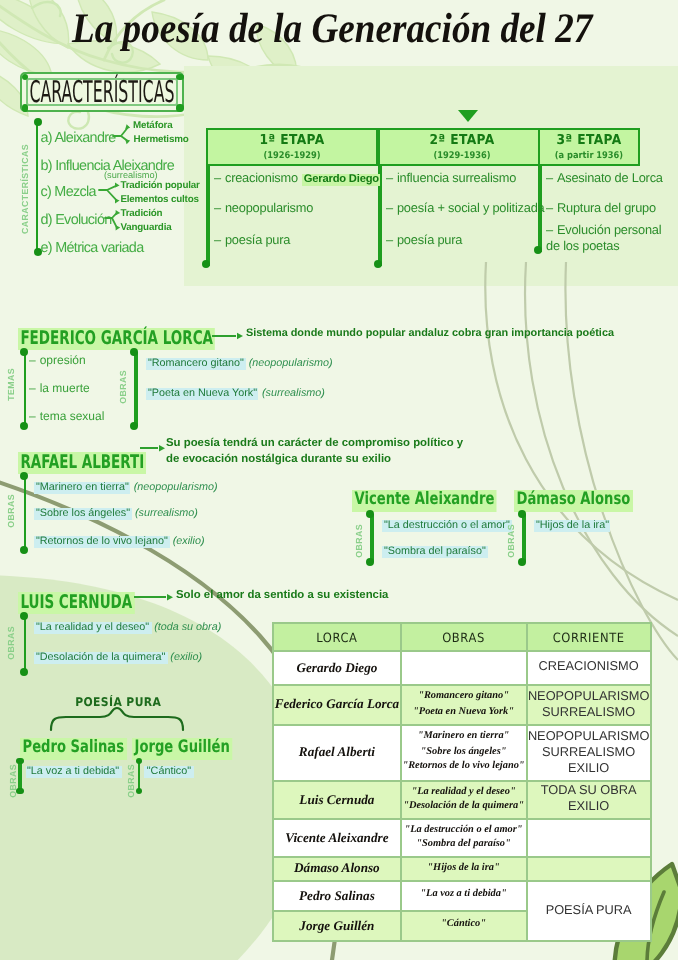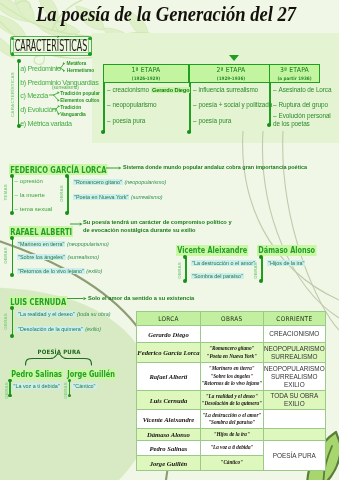--- a/index.html
+++ b/index.html
@@ -22,21 +22,21 @@
      font-weight:400;color:#1d1a14;}
   .hdrbox .inner{position:absolute;left:1.6px;top:1.6px;right:1.6px;bottom:1.6px;
      border:1px solid #7fc97f;border-radius:1.5px;box-sizing:border-box;pointer-events:none;}
   .hdrbox span{position:relative;z-index:2;display:inline-block;}
   .cdot{position:absolute;width:3.4px;height:3.4px;background:#1f9e1f;border-radius:50%;z-index:3;}
 
   
   .etapa{position:absolute;box-sizing:border-box;border:1.6px solid #1f9e1f;
      background:#c3f5a1;text-align:center;padding-top:1px;}
   .etapa .t{font-family:"DejaVu Sans Condensed","DejaVu Sans",sans-serif;
-     font-weight:normal;font-size:6.8px;color:#147a14;letter-spacing:.2px;line-height:9px;}
+     font-weight:bold;font-size:6.8px;color:#147a14;letter-spacing:.2px;line-height:9px;}
   .etapa .d{font-family:"DejaVu Sans Condensed","DejaVu Sans",sans-serif;
      font-weight:bold;font-size:4.6px;color:#2a8c2a;line-height:7px;}
 
   .vline{position:absolute;width:1.5px;background:#1f9e1f;}
   .dot{position:absolute;width:4px;height:4px;border-radius:50%;background:#169016;}
   .dot.sm{width:3.4px;height:3.4px;}
 
   .eitem{position:absolute;font-family:"Liberation Sans",sans-serif;font-size:6.4px;
      color:#2a8c2a;white-space:nowrap;letter-spacing:-.1px;}
   .eitem::before{content:"\2013";margin-right:2px;color:#2a8c2a;}
@@ -166,22 +166,22 @@
 
   <div id="eta-tri"></div>
 
 
   <div id="car-body">
     <div class="vline" style="left:17.9px;top:60px;height:65px"></div>
     <div class="dot" style="left:17.1px;top:58.6px"></div>
     <div class="dot" style="left:17.1px;top:123.5px"></div>
     <div class="vlabel" style="left:11px;top:70.2px;height:47px">CARACTERÍSTICAS</div>
 
-    <div class="chr" style="left:20.2px;top:64.2px">a) Predominio</div>
-    <div class="chr" style="left:20.2px;top:77.6px">b) Predominio Vanguardias</div>
+    <div class="chr" style="left:20.2px;top:64.2px">a) Aleixandre</div>
+    <div class="chr" style="left:20.2px;top:77.6px">b) Influencia Aleixandre</div>
     <div class="sub" style="left:52px;top:85px">(surrealismo)</div>
     <div class="chr" style="left:20.2px;top:91.4px">c) Mezcla</div>
     <div class="chr" style="left:20.2px;top:105px">d) Evolución</div>
     <div class="chr" style="left:20.2px;top:118.6px">e) Métrica variada</div>
 
     <div class="tiny" style="left:66.5px;top:60.8px">Metáfora</div>
     <div class="tiny" style="left:66.8px;top:68.2px">Hermetismo</div>
     <div class="tiny" style="left:60.2px;top:91px">Tradición popular</div>
     <div class="tiny" style="left:60.2px;top:97.8px">Elementos cultos</div>
     <div class="tiny" style="left:60.2px;top:104.5px">Tradición</div>

